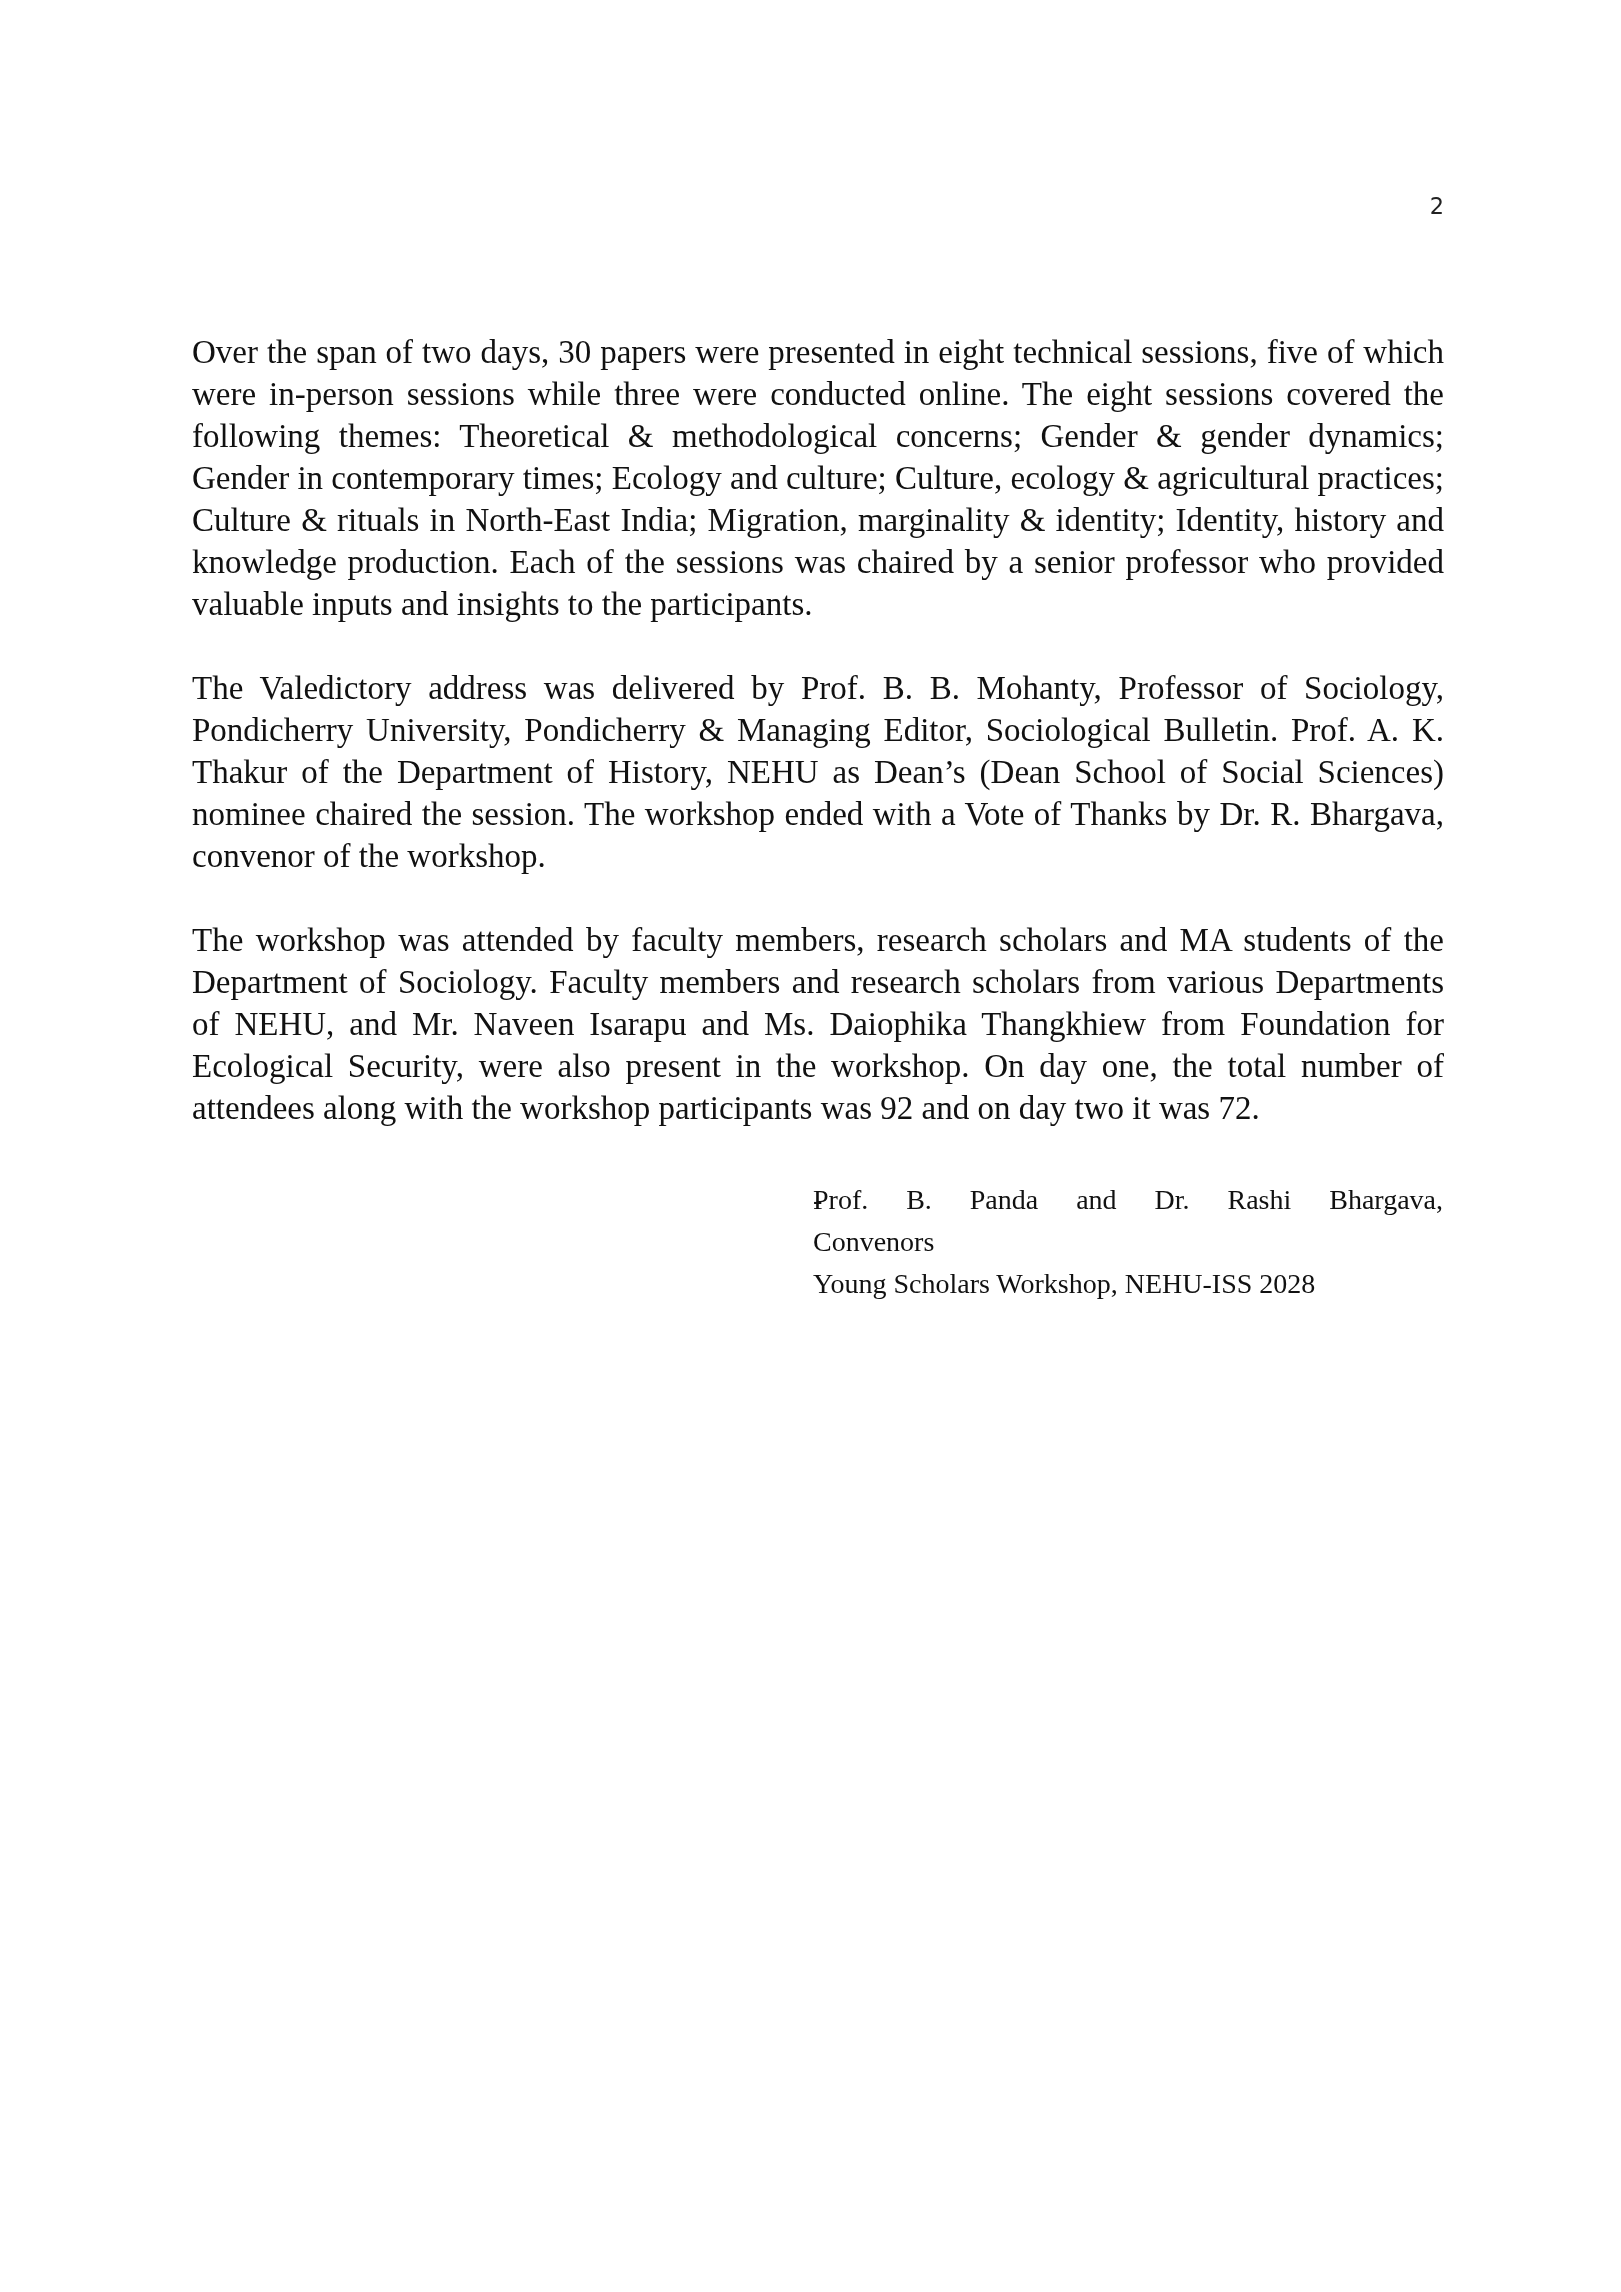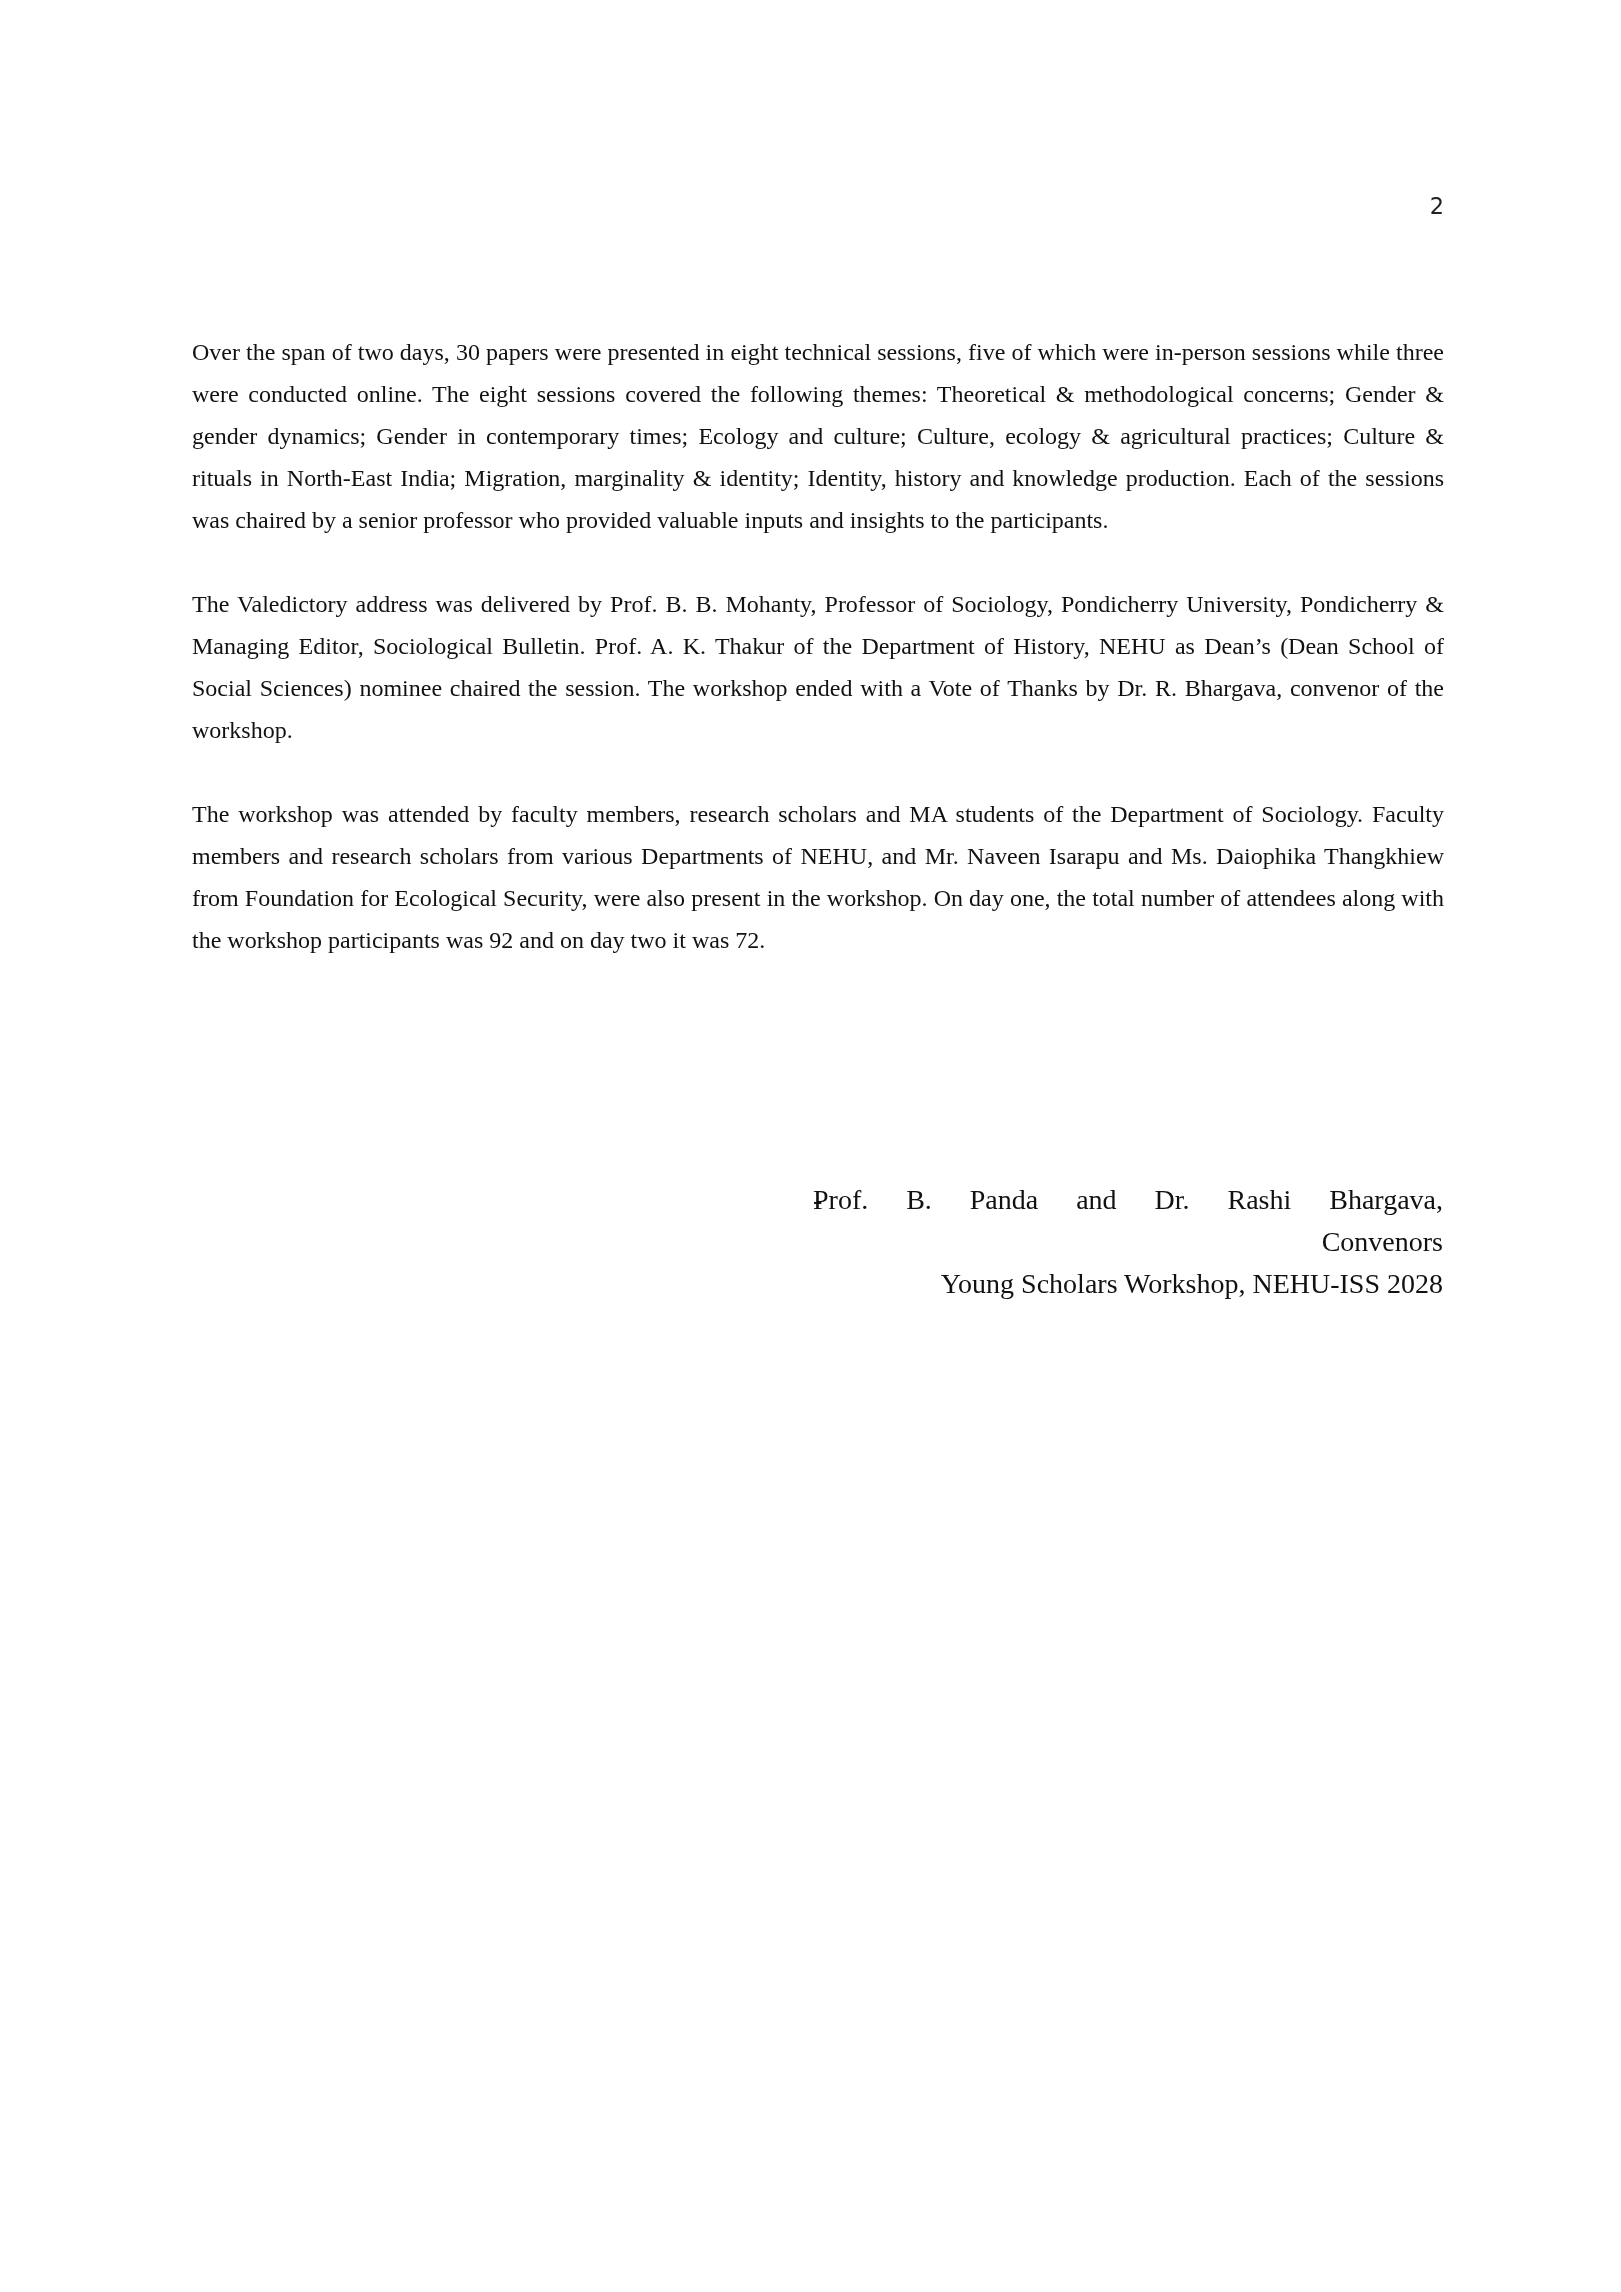--- a/index.html
+++ b/index.html
@@ -23,21 +23,21 @@
       font-family: "DejaVu Sans", sans-serif;
       font-size: 22.4px;
       color: #222222;
     }
     .body-text {
       position: absolute;
       left: 192px;
       width: 1252px;
       top: 331px;
       font-family: "Liberation Serif", serif;
-      font-size: 24px;
+      font-size: 33px;
       line-height: 42px;
     }
     .para {
       margin: 0 0 42px 0;
       text-align: justify;
       text-justify: inter-word;
     }
     .signature {
       position: absolute;
       left: 813px;
@@ -53,21 +53,20 @@
       top: 0;
     }
     .sig-lines {
     }
     .sig-line-1 {
       text-align: justify;
       text-align-last: justify;
     }
     .sig-line {
       display: block;
-      text-align: right;
     }
   </style>
 </head>
 <body>
 
 <div class="page-number">2</div>
 
 <div class="body-text">
   <p class="para">Over the span of two days, 30 papers were presented in eight technical sessions, five of which were in-person sessions while three were conducted online. The eight sessions covered the following themes: Theoretical &amp; methodological concerns; Gender &amp; gender dynamics; Gender in contemporary times; Ecology and culture; Culture, ecology &amp; agricultural practices; Culture &amp; rituals in North-East India; Migration, marginality &amp; identity; Identity, history and knowledge production. Each of the sessions was chaired by a senior professor who provided valuable inputs and insights to the participants.</p>
   <p class="para">The Valedictory address was delivered by Prof. B. B. Mohanty, Professor of Sociology, Pondicherry University, Pondicherry &amp; Managing Editor, Sociological Bulletin. Prof. A. K. Thakur of the Department of History, NEHU as Dean’s (Dean School of Social Sciences) nominee chaired the session. The workshop ended with a Vote of Thanks by Dr. R. Bhargava, convenor of the workshop.</p>

